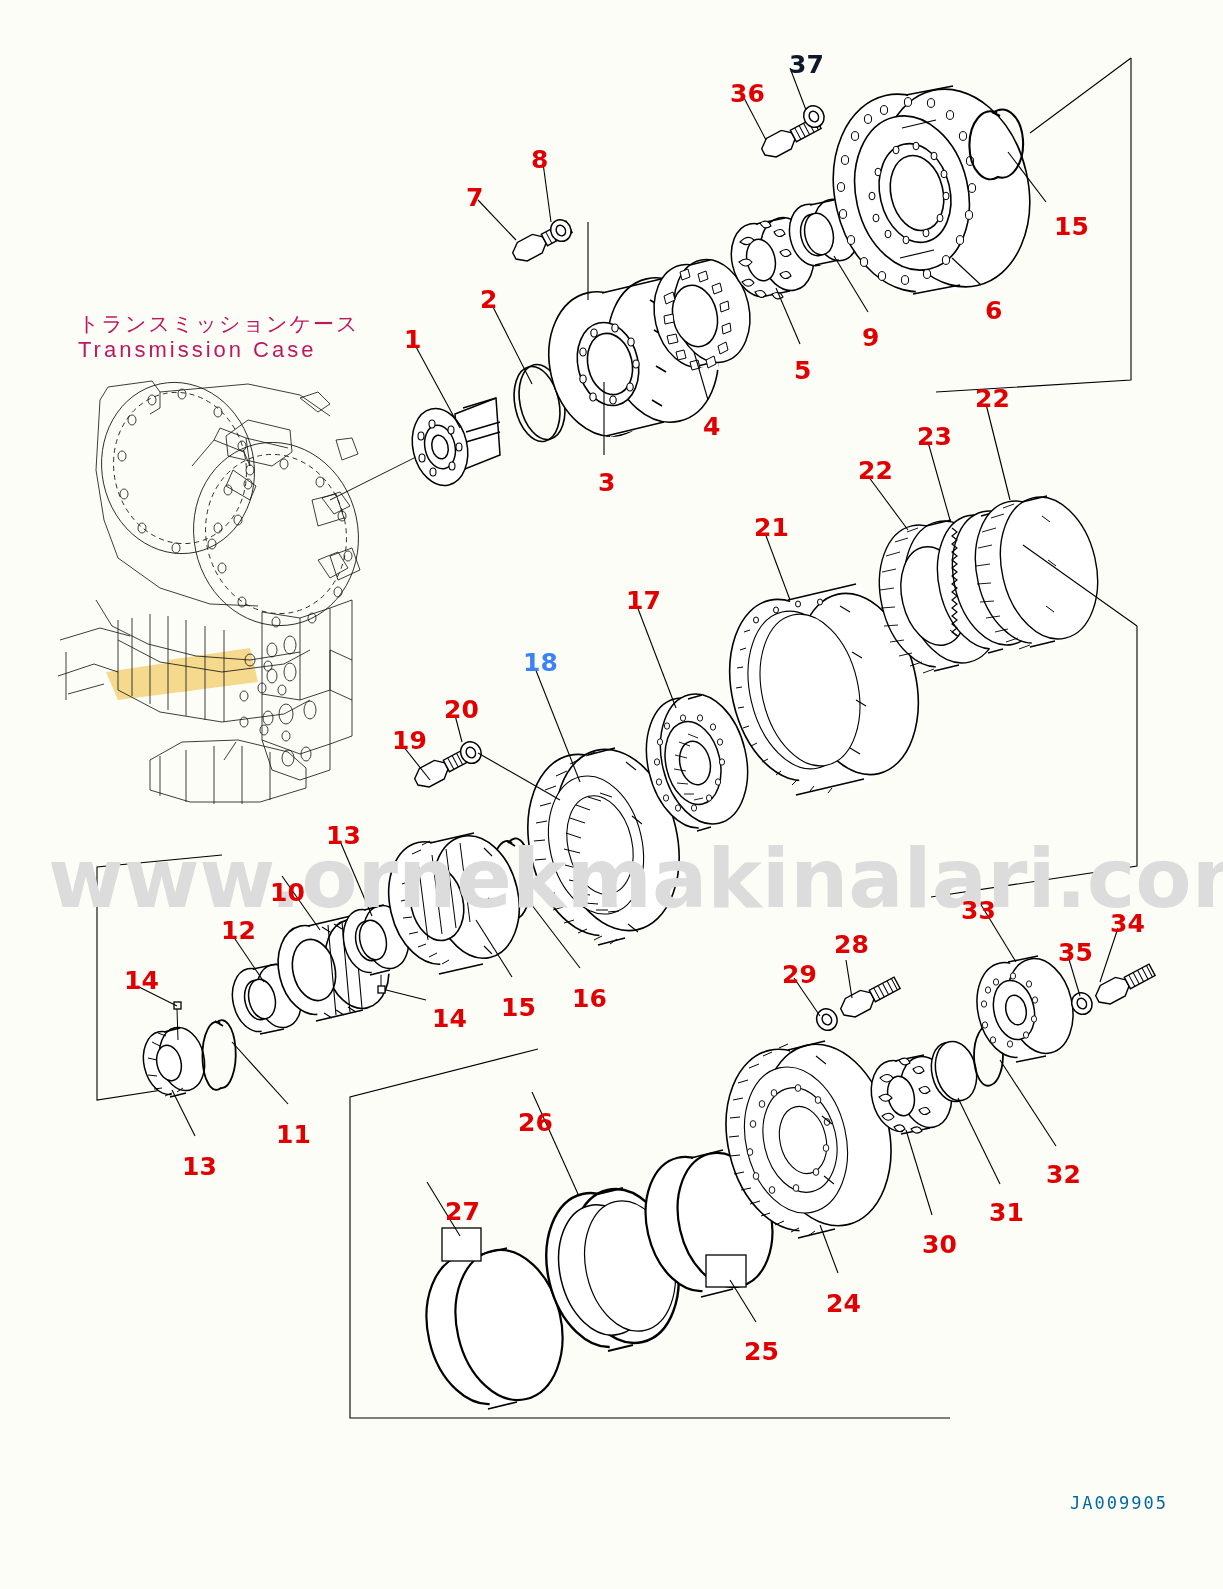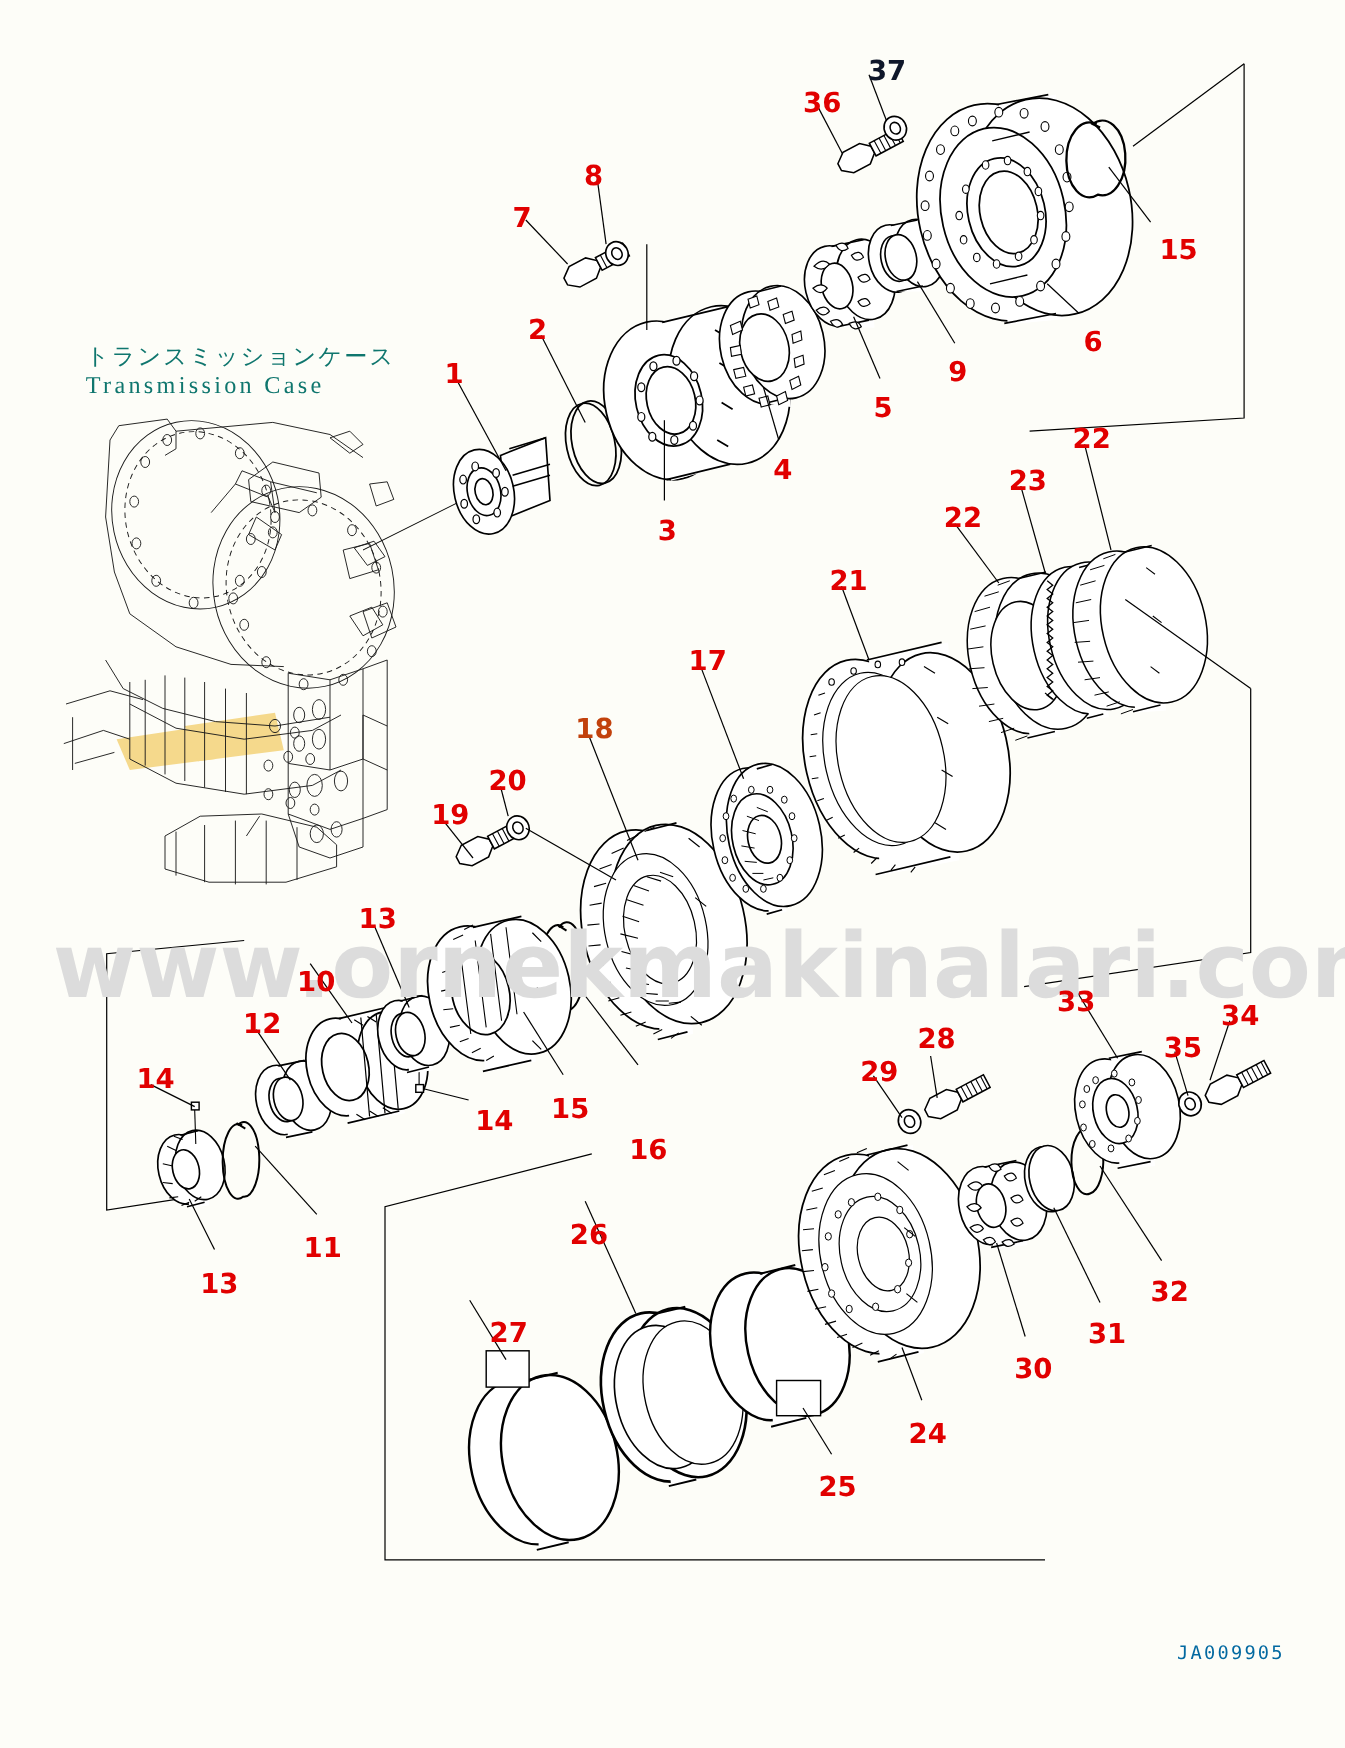--- a/index.html
+++ b/index.html
@@ -27,22 +27,22 @@
 
   
   .callout{
     position:absolute;color:#e10000;font-family:"DejaVu Sans",sans-serif;
     font-weight:bold;font-size:25px;line-height:25px;white-space:nowrap;
     user-select:none;
   }
 
   
   .cap{
-    position:absolute;color:#0f766e;white-space:nowrap;user-select:none;
-    font-family:Liberation Serif, serif;
+    position:absolute;color:#be185d;white-space:nowrap;user-select:none;
+    font-family:Liberation Sans, sans-serif;
   }
   #cap-jp{left:78px;top:310px;font-size:21px;letter-spacing:2px;}
   #cap-en{left:78px;top:337px;font-size:22px;letter-spacing:3px;}
   #dwgno{
     position:absolute;right:55px;top:1493px;color:#0369a1;
     font-family:"DejaVu Sans Mono","DejaVu Sans",monospace;
     font-size:17px;letter-spacing:2px;white-space:nowrap;user-select:none;
   }
 </style>
 </head>
@@ -746,23 +746,23 @@
       <div class="callout" style="left: 862px; top: 325px; color: rgb(225, 0, 0);">9</div>
       <div class="callout" style="left: 270px; top: 880px; color: rgb(225, 0, 0);">10</div>
       <div class="callout" style="left: 276px; top: 1122px; color: rgb(225, 0, 0);">11</div>
       <div class="callout" style="left: 221px; top: 918px; color: rgb(225, 0, 0);">12</div>
       <div class="callout" style="left: 326px; top: 823px; color: rgb(225, 0, 0);">13</div>
       <div class="callout" style="left: 182px; top: 1154px; color: rgb(225, 0, 0);">13</div>
       <div class="callout" style="left: 124px; top: 968px; color: rgb(225, 0, 0);">14</div>
       <div class="callout" style="left: 432px; top: 1006px; color: rgb(225, 0, 0);">14</div>
       <div class="callout" style="left: 1054px; top: 214px; color: rgb(225, 0, 0);">15</div>
       <div class="callout" style="left: 501px; top: 995px; color: rgb(225, 0, 0);">15</div>
-      <div class="callout" style="left: 572px; top: 986px; color: rgb(225, 0, 0); margin-top: 47px;">16</div>
+      <div class="callout" style="left: 572px; top: 986px; color: rgb(225, 0, 0);">16</div>
       <div class="callout" style="left: 626px; top: 588px; color: rgb(225, 0, 0);">17</div>
-      <div class="callout" style="left: 523px; top: 650px; color: #c2410c; text-align: right;">18</div>
+      <div class="callout" style="left: 523px; top: 650px; color: #3b82f6; text-align: right;">18</div>
       <div class="callout" style="left: 392px; top: 728px; color: rgb(225, 0, 0);">19</div>
       <div class="callout" style="left: 444px; top: 697px; color: rgb(225, 0, 0);">20</div>
       <div class="callout" style="left: 754px; top: 515px; color: rgb(225, 0, 0);">21</div>
       <div class="callout" style="left: 858px; top: 458px; color: rgb(225, 0, 0);">22</div>
       <div class="callout" style="left: 975px; top: 386px; color: rgb(225, 0, 0);">22</div>
       <div class="callout" style="left: 917px; top: 424px; color: rgb(225, 0, 0);">23</div>
       <div class="callout" style="left: 826px; top: 1291px; color: rgb(225, 0, 0);">24</div>
       <div class="callout" style="left: 744px; top: 1339px; color: rgb(225, 0, 0);">25</div>
       <div class="callout" style="left: 518px; top: 1110px; color: rgb(225, 0, 0);">26</div>
       <div class="callout" style="left: 413px; top: 1199px; color: rgb(225, 0, 0); margin-left: 32px;">27</div>

